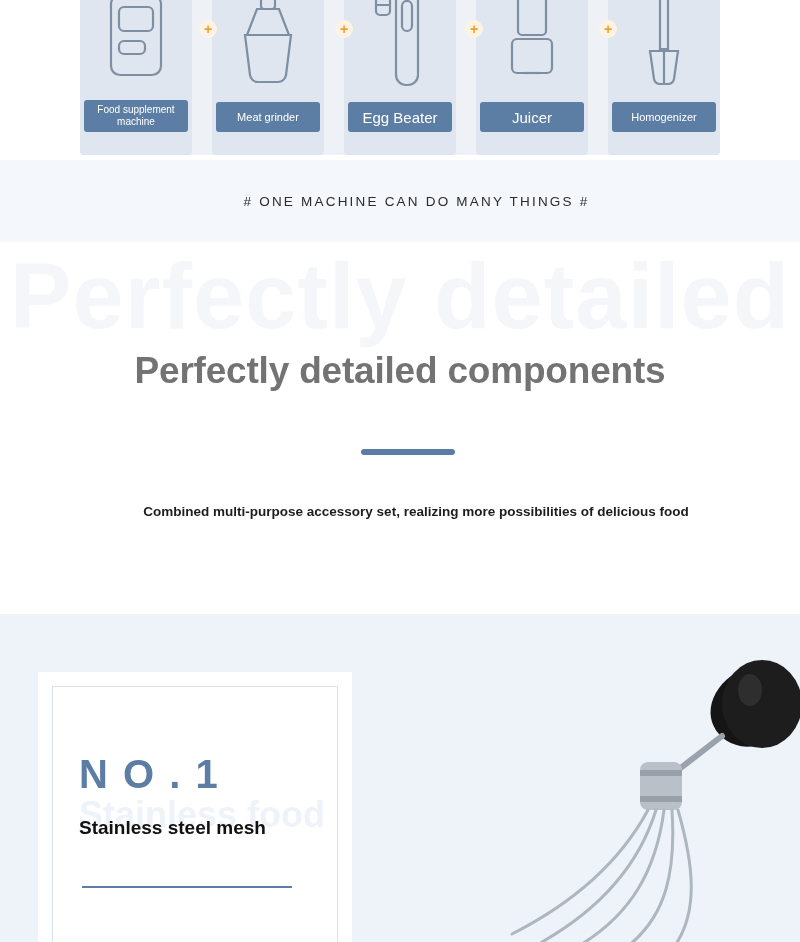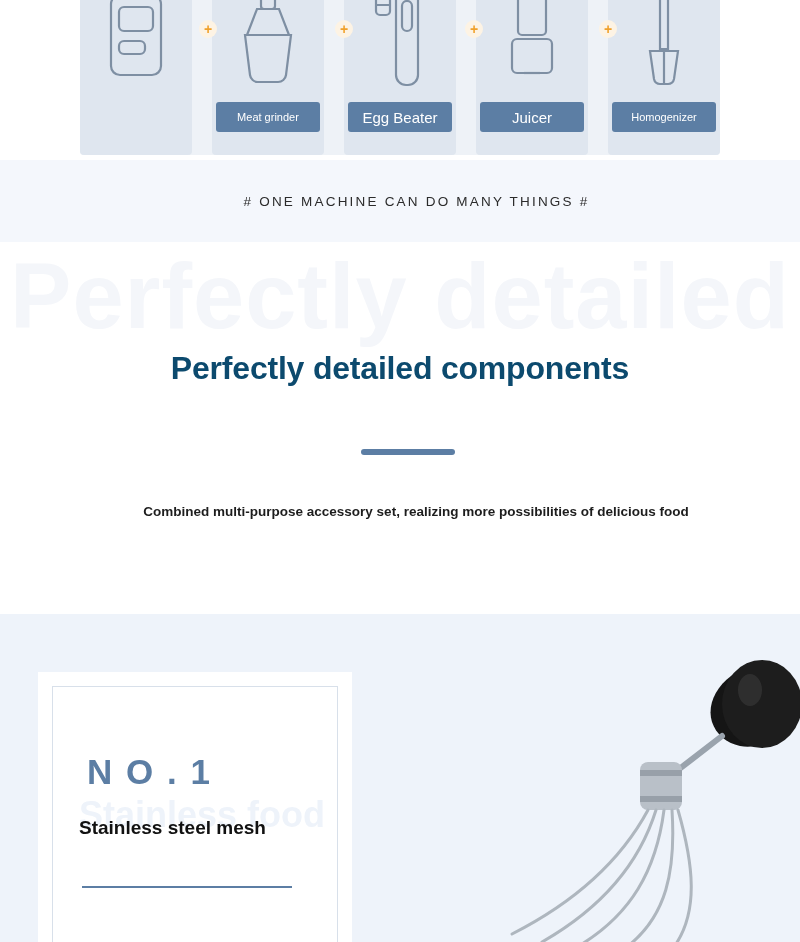--- a/index.html
+++ b/index.html
@@ -141,23 +141,23 @@
     color: #f4f6fa;
     letter-spacing: 1px;
     white-space: nowrap;
     user-select: none;
   }
   .headline {
     position: absolute;
     top: 108px;
     width: 800px;
     text-align: center;
-    font-size: 32px;
-    font-weight: 700;
-    color: #0c4a6e;
+    font-size: 37px;
+    font-weight: 700;
+    color: #737373;
     letter-spacing: -0.2px;
   }
   .rule {
     position: absolute;
     top: 207px;
     left: 361px;
     width: 94px;
     height: 6px;
     background: #5c7ea4;
     border-radius: 3px;
@@ -194,25 +194,24 @@
     left: 52px;
     top: 72px;
     width: 286px;
     height: 286px;
     border: 1px solid #d8e0ea;
   }
   .no1 {
     position: absolute;
     left: 79px;
     top: 138px;
-    font-size: 35px;
+    font-size: 40px;
     font-weight: 700;
     color: #5c7ea4;
     letter-spacing: 2px;
-    margin-left: 8px;
   }
   .ghost2 {
     position: absolute;
     left: 79px;
     top: 180px;
     font-size: 36px;
     font-weight: 700;
     color: #eef3fa;
     letter-spacing: 0px;
     white-space: nowrap;
@@ -255,20 +254,21 @@
     <div class="cards">
 
       <div class="card">
         <div class="art">
           <svg width="74" height="96" viewBox="0 0 74 96" fill="none" stroke="#7e8fa3" stroke-width="2.2">
             <rect x="12" y="6" width="50" height="80" rx="9"></rect>
             <rect x="20" y="18" width="34" height="24" rx="5"></rect>
             <rect x="20" y="52" width="26" height="13" rx="5"></rect>
           </svg>
         </div>
+        <div class="card-label small">Food supplement machine</div>
       </div>
 
       <div class="card">
         <div class="art">
           <svg width="70" height="104" viewBox="0 0 70 104" fill="none" stroke="#7e8fa3" stroke-width="2.2">
             <rect x="28" y="2" width="14" height="22" rx="3"></rect>
             <path d="M24 24h22l10 26H14z"></path>
             <path d="M12 50h46l-5 40a8 8 0 0 1-8 7H25a8 8 0 0 1-8-7z"></path>
           </svg>
         </div>

